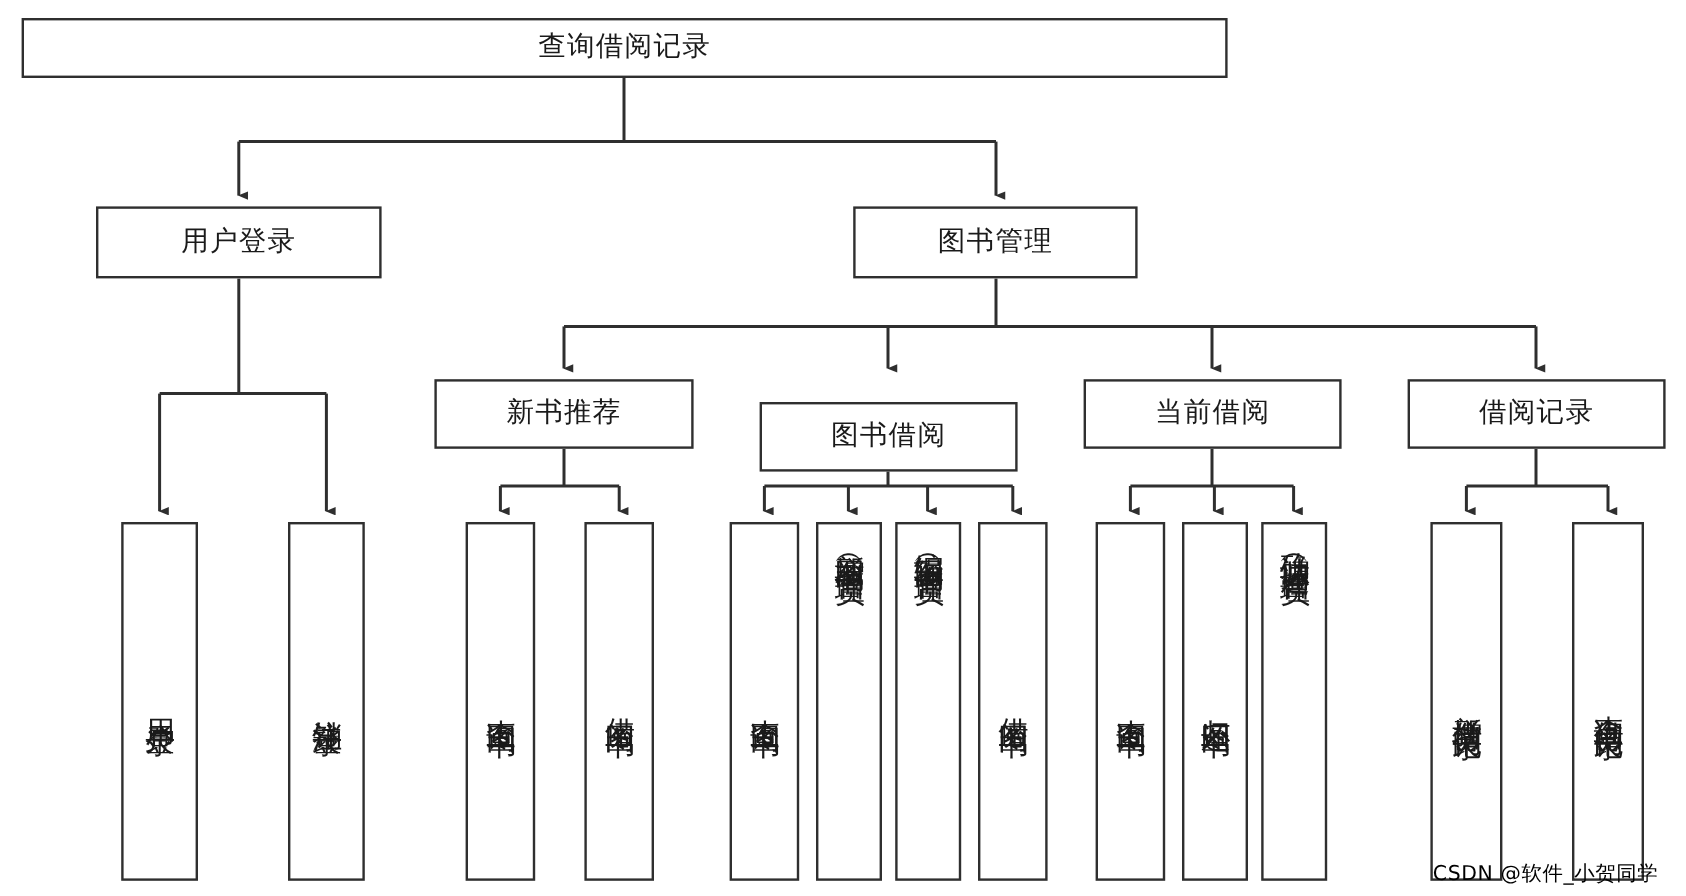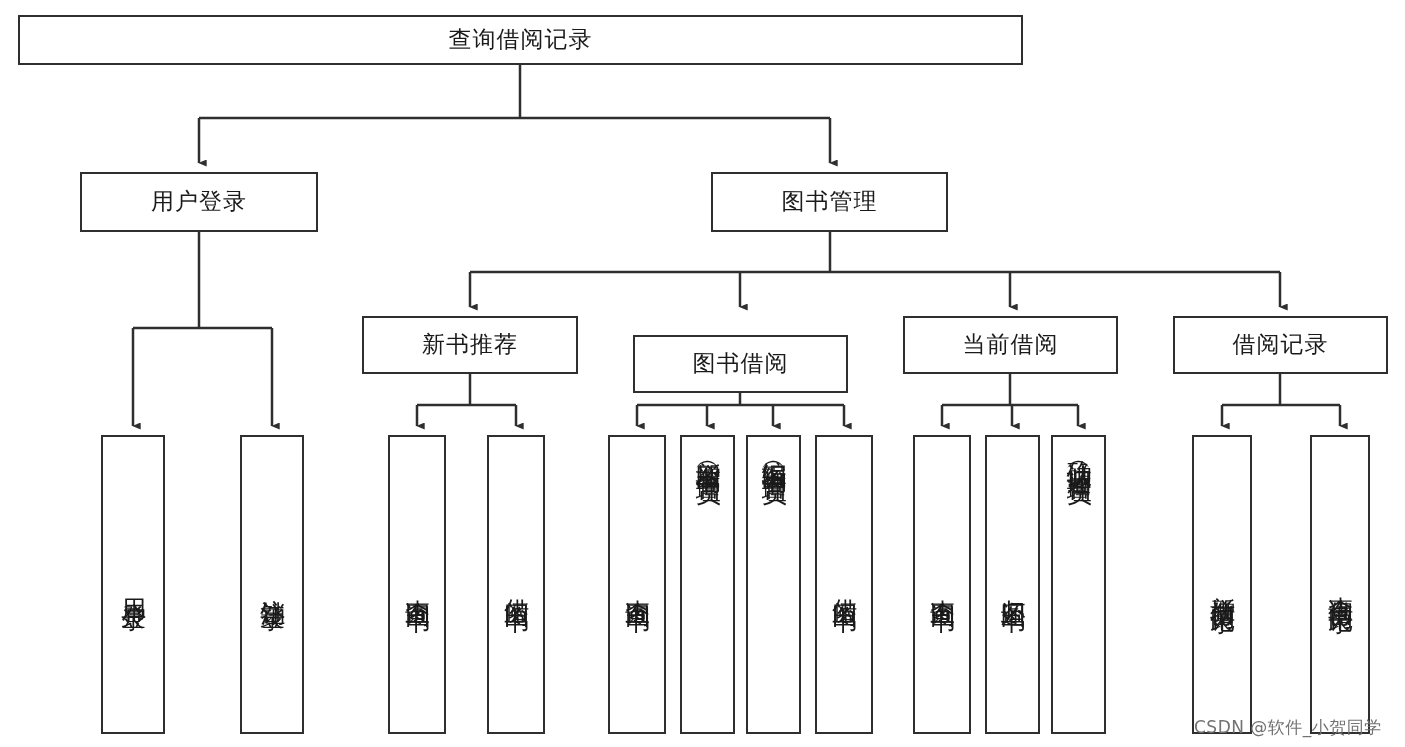--- a/index.html
+++ b/index.html
@@ -64,21 +64,21 @@
     align-items: center;
     justify-content: center;
   }
   .leaf-inner.top {
     align-items: flex-start;
     padding-top: 4px;
   }
   .watermark {
     position: absolute;
     font-size: 17px;
-    color: #737373;
+    color: #000000;
     white-space: nowrap;
     letter-spacing: 0.5px;
   }
 </style>
 </head>
 <body>
 
 <div id="canvas">
 
   <svg class="wires" viewBox="0 0 1405 747" xmlns="http://www.w3.org/2000/svg">

